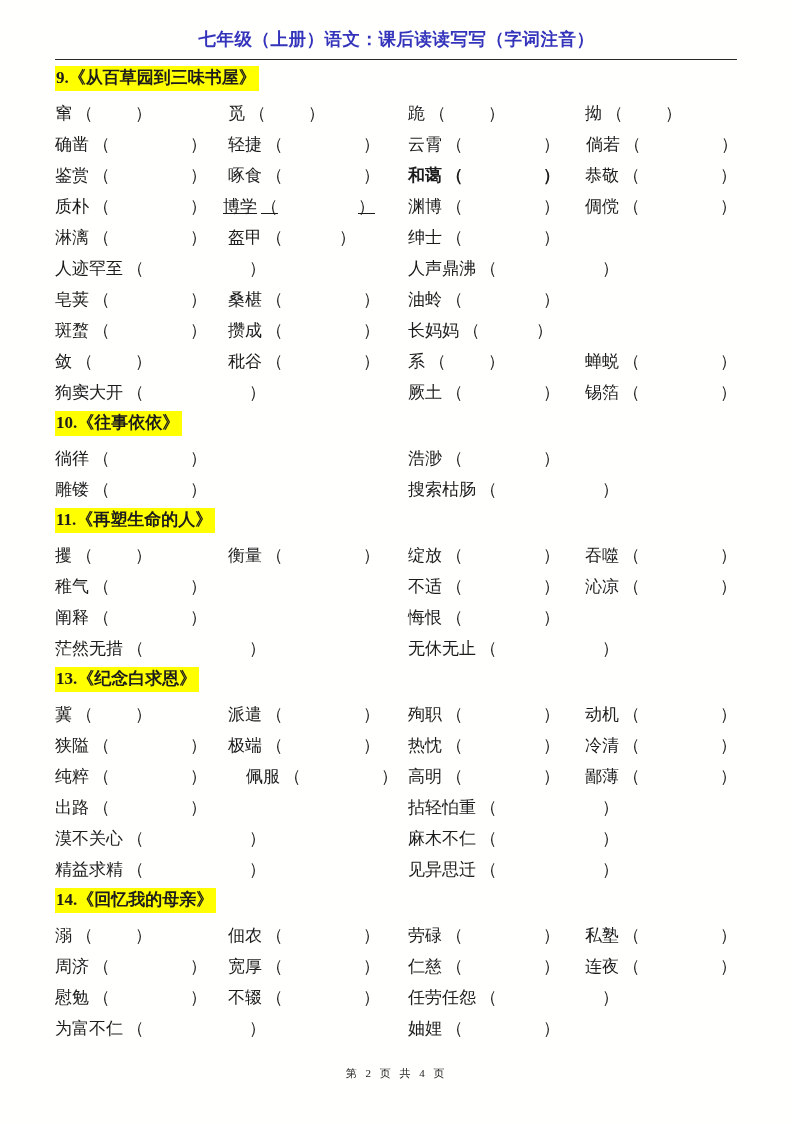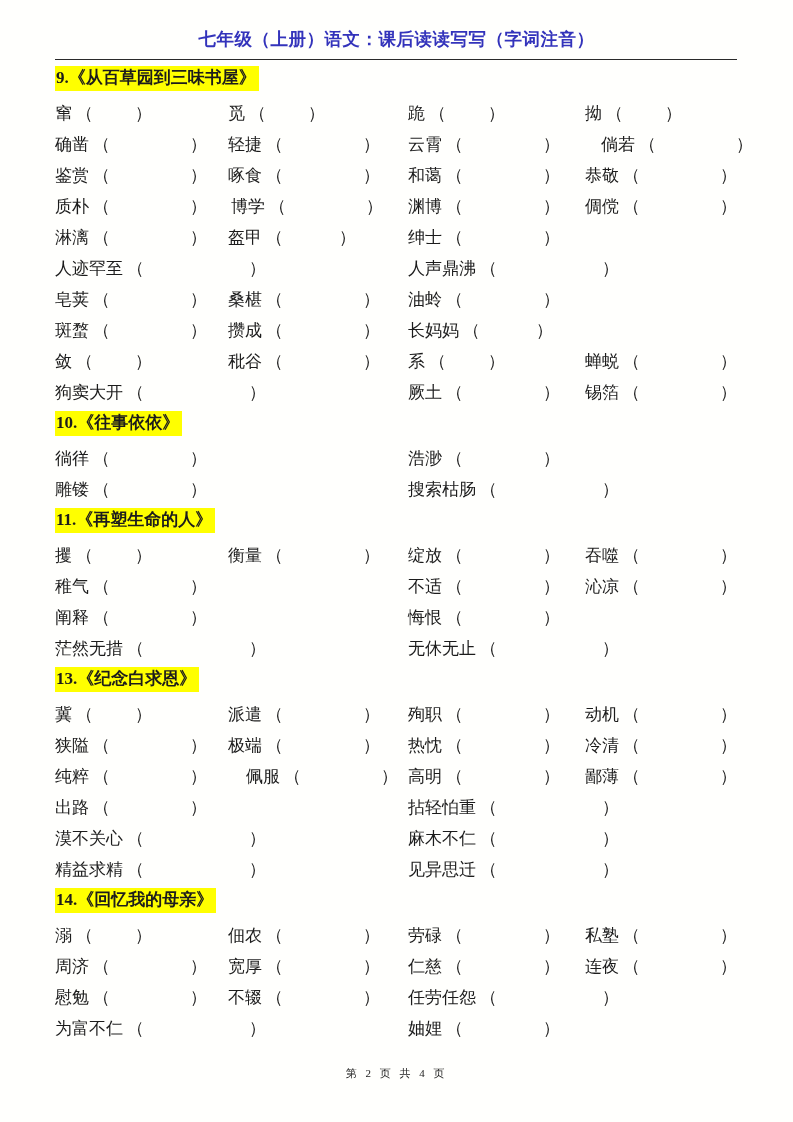--- a/index.html
+++ b/index.html
@@ -63,31 +63,31 @@
       <div class="row">
         <span class="cell" style="left: 0px;"><span class="word">窜</span><span class="paren">（<span class="gap s"></span>）</span></span>
         <span class="cell" style="left: 173px;"><span class="word">觅</span><span class="paren">（<span class="gap s"></span>）</span></span>
         <span class="cell" style="left: 353px;"><span class="word">跪</span><span class="paren">（<span class="gap s"></span>）</span></span>
         <span class="cell" style="left: 530px;"><span class="word">拗</span><span class="paren">（<span class="gap s"></span>）</span></span>
       </div>
       <div class="row">
         <span class="cell" style="left: 0px;"><span class="word">确凿</span><span class="paren">（<span class="gap m"></span>）</span></span>
         <span class="cell" style="left: 173px;"><span class="word">轻捷</span><span class="paren">（<span class="gap m"></span>）</span></span>
         <span class="cell" style="left: 353px;"><span class="word">云霄</span><span class="paren">（<span class="gap m"></span>）</span></span>
-        <span class="cell" style="left: 546px;"><span class="word">倘若</span><span class="paren">（<span class="gap m"></span>）</span></span>
+        <span class="cell" style="left: 531px;"><span class="word">倘若</span><span class="paren">（<span class="gap m"></span>）</span></span>
       </div>
       <div class="row">
         <span class="cell" style="left: 0px;"><span class="word">鉴赏</span><span class="paren">（<span class="gap m"></span>）</span></span>
         <span class="cell" style="left: 173px;"><span class="word">啄食</span><span class="paren">（<span class="gap m"></span>）</span></span>
-        <span class="cell" style="left: 353px;"><span class="word">和蔼</span><span class="paren">（<span class="gap m"></span>）</span></span>
+        <span class="cell" style="left: 353px; font-weight: bold;"><span class="word">和蔼</span><span class="paren">（<span class="gap m"></span>）</span></span>
         <span class="cell" style="left: 530px;"><span class="word">恭敬</span><span class="paren">（<span class="gap m"></span>）</span></span>
       </div>
       <div class="row">
         <span class="cell" style="left: 0px;"><span class="word">质朴</span><span class="paren">（<span class="gap m"></span>）</span></span>
-        <span class="cell" style="left: 176px;"><span class="word">博学</span><span class="paren">（<span class="gap m"></span>）</span></span>
+        <span class="cell" style="left: 168px; text-decoration: underline;"><span class="word">博学</span><span class="paren">（<span class="gap m"></span>）</span></span>
         <span class="cell" style="left: 530px;"><span class="word">倜傥</span><span class="paren">（<span class="gap m"></span>）</span></span>
         <span class="cell" style="left: 353px;"><span class="word">渊博</span><span class="paren">（<span class="gap m"></span>）</span></span>
       </div>
       <div class="row">
         <span class="cell" style="left: 0px;"><span class="word">淋漓</span><span class="paren">（<span class="gap m"></span>）</span></span>
         <span class="cell" style="left: 173px;"><span class="word">盔甲</span><span class="paren">（<span class="gap sm"></span>）</span></span>
         <span class="cell" style="left: 353px;"><span class="word">绅士</span><span class="paren">（<span class="gap m"></span>）</span></span>
       </div>
       <div class="row">
         <span class="cell" style="left: 0px;"><span class="word">人迹罕至</span><span class="paren">（<span class="gap l"></span>）</span></span>

